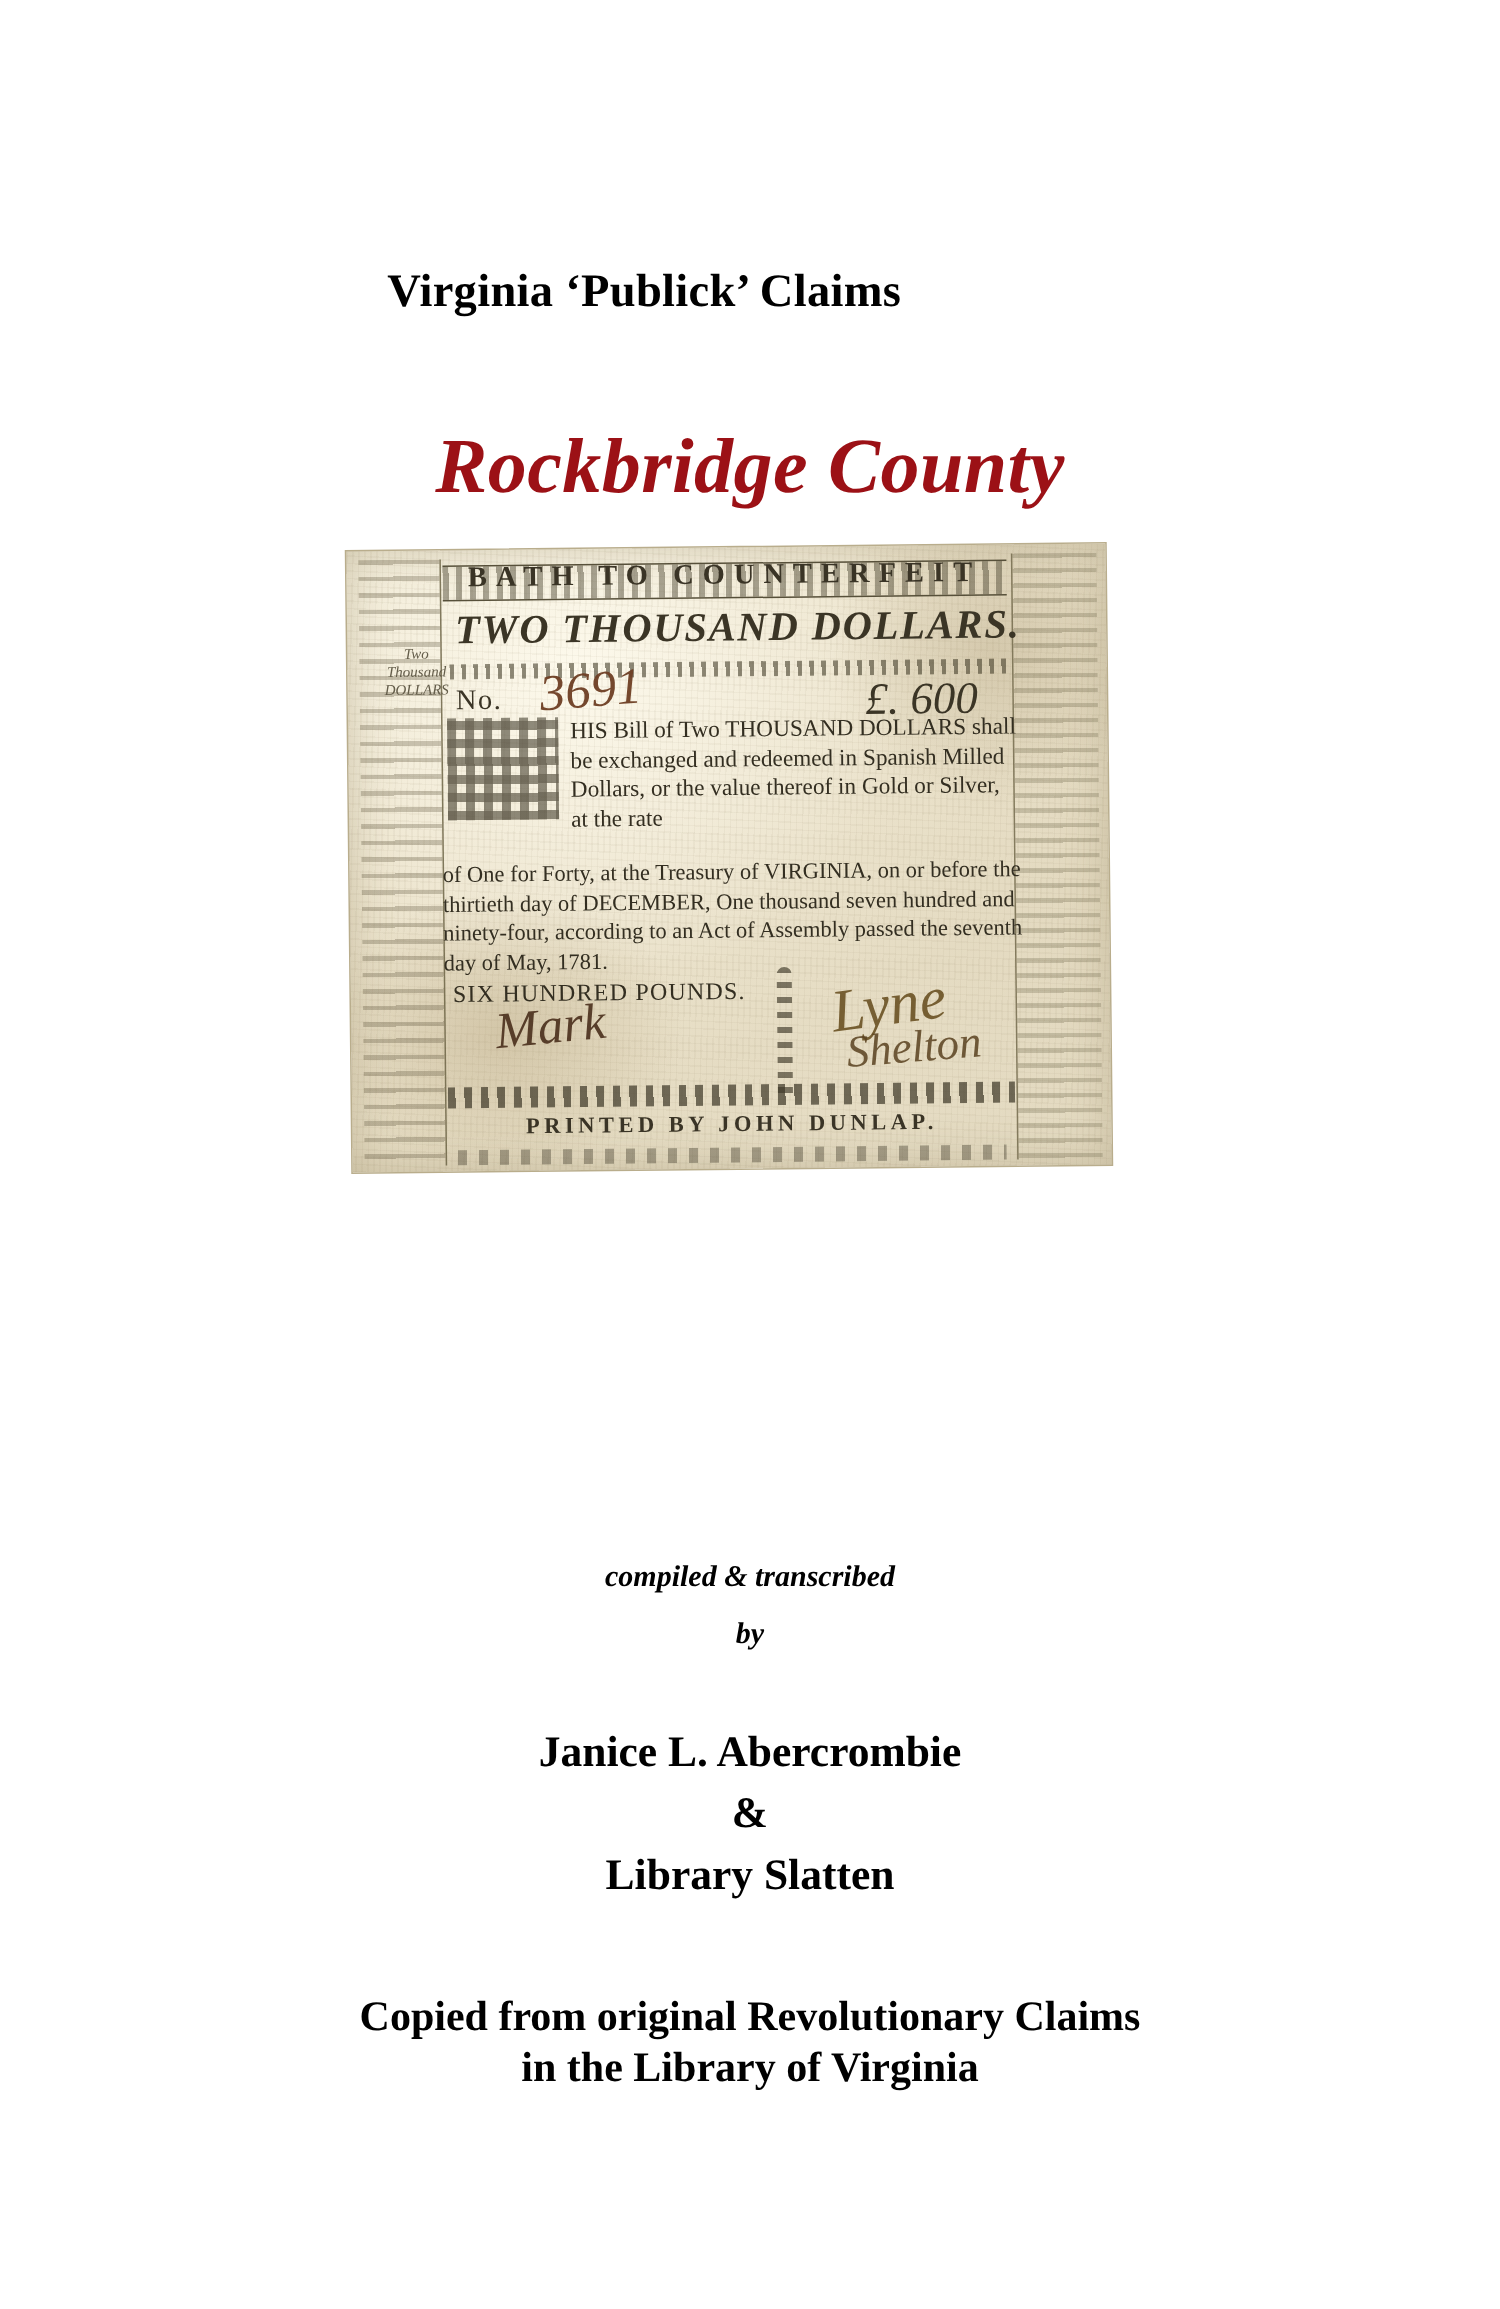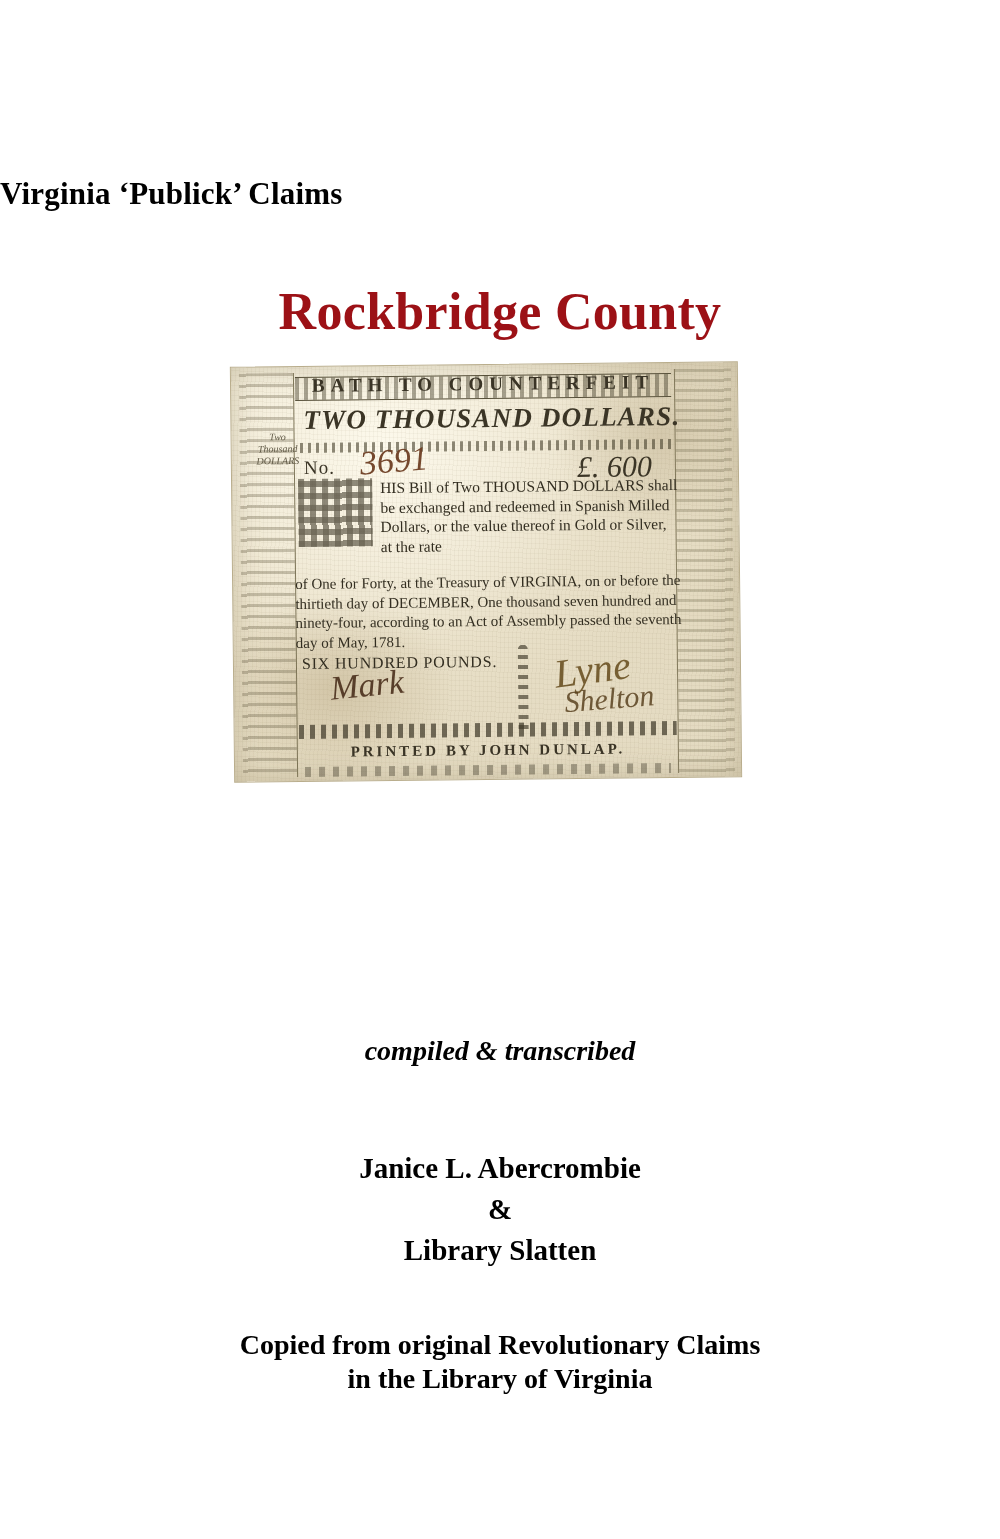--- a/index.html
+++ b/index.html
@@ -20,35 +20,36 @@
     height: 1539px;
     position: relative;
     background: #ffffff;
     box-sizing: border-box;
   }
   .series-title {
     position: absolute;
     top: 176px;
     left: 0;
     width: 859px;
-    text-align: left;
+    text-align: center;
     font-size: 31px;
     font-weight: bold;
     letter-spacing: 0.2px;
   }
   .county-title {
     position: absolute;
     top: 282px;
     left: 0;
     width: 1000px;
     text-align: center;
     font-size: 52px;
     font-weight: bold;
     color: #9c1116;
     letter-spacing: 0.3px;
+    font-style: italic;
   }
 
   
   .note-wrap {
     position: absolute;
     top: 364px;
     left: 232px;
     width: 508px;
     height: 416px;
   }
@@ -257,21 +258,21 @@
     background: repeating-linear-gradient(90deg, rgba(60,54,38,0.55) 0px, rgba(60,54,38,0.55) 6px, rgba(0,0,0,0) 6px, rgba(0,0,0,0) 14px);
     opacity: 0.7;
   }
 
   
   .compiled {
     position: absolute;
     top: 1032px;
     left: 0; width: 1000px;
     text-align: center;
-    font-size: 28px;
+    font-size: 20px;
     font-weight: bold;
     font-style: italic;
     line-height: 38px;
   }
   .authors {
     position: absolute;
     top: 1148px;
     left: 0; width: 1000px;
     text-align: center;
     font-size: 29px;
@@ -331,20 +332,21 @@
       <div class="sig-3">Shelton</div>
 
       <div class="note-bottom-rule"></div>
       <div class="printer">PRINTED BY JOHN DUNLAP.</div>
       <div class="note-bottom-edge"></div>
     </div>
   </div>
 
   <div class="compiled">
     <div>compiled &amp; transcribed</div>
+    <div>by</div>
   </div>
 
   <div class="authors">
     <div>Janice L. Abercrombie</div>
     <div>&amp;</div>
     <div>Library Slatten</div>
   </div>
 
   <div class="source">
     <div>Copied from original Revolutionary Claims</div>

